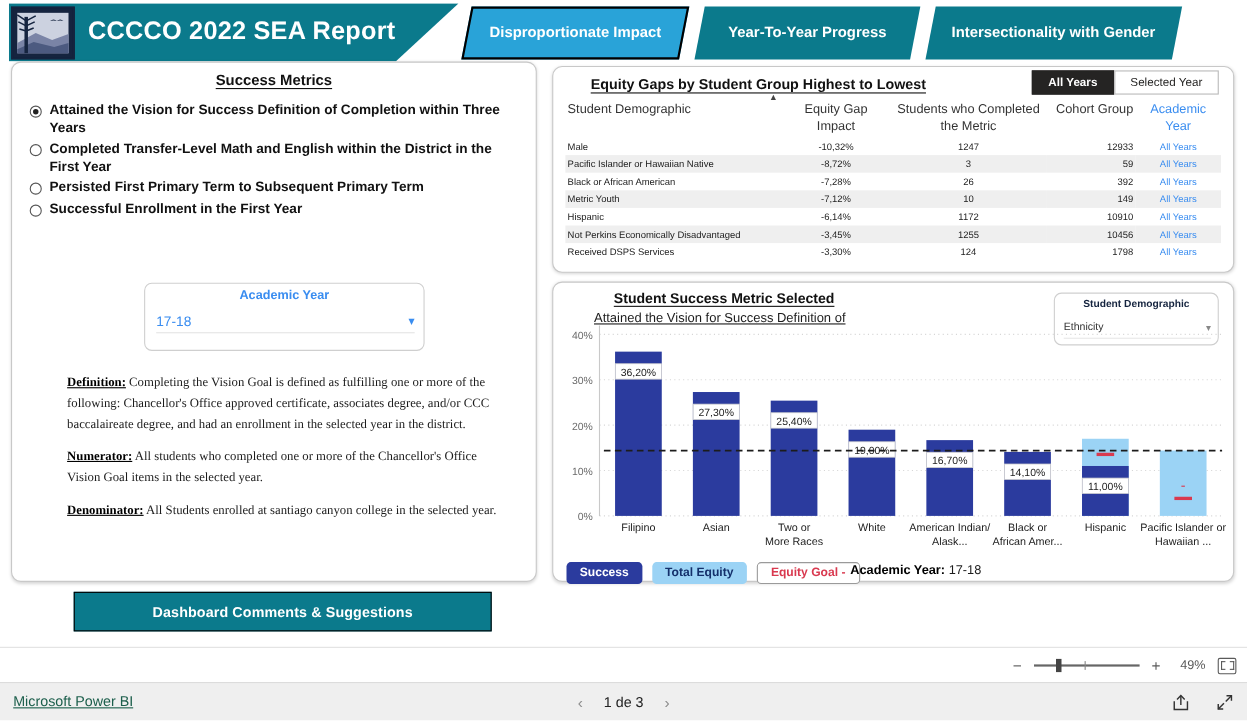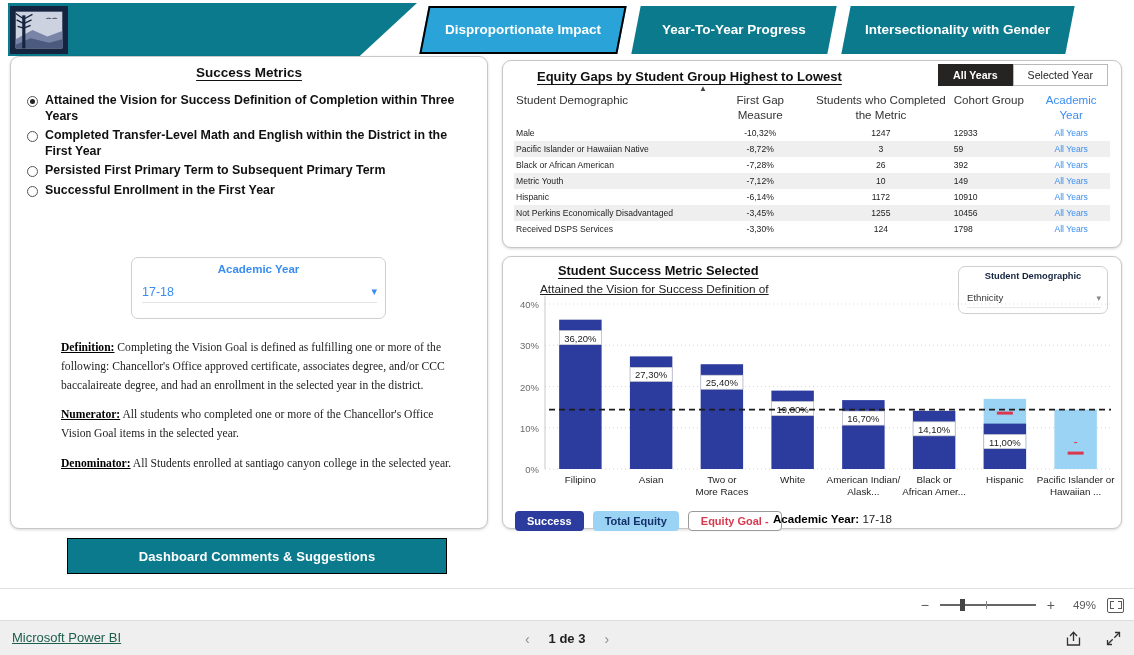--- a/index.html
+++ b/index.html
@@ -130,21 +130,21 @@
   }
   .gaptable th.acad { color:#3a8df0; }
   .gaptable td {
     font-size:8.6px; color:#1c1c1c; padding:3px 2px; white-space:nowrap;
   }
   .gaptable tbody tr:nth-child(even) { background:#efefef; }
   .gaptable td.lnk { color:#3a8df0; }
   .c-dem  { text-align:left;  width:200px; }
   .c-gap  { text-align:center; width:105px; }
   .c-comp { text-align:center; width:150px; }
-  .c-coh  { text-align:left; width:85px; }
+  .c-coh  { text-align:right; width:85px; }
   .c-yr   { text-align:center; width:80px; }
   .sort-caret {
     position:absolute; left:196px; top:23px;
     font-size:8px; color:#444;
   }
 
   
   .ch-title {
     position:absolute; left:55px; top:6px;
     font-size:12.8px; font-weight:bold; color:#111;
@@ -224,21 +224,21 @@
   .pbi-link {
     position:absolute; left:12px; top:9px;
     font-size:13px; color:#1b5e4b; text-decoration:underline; cursor:pointer;
   }
   .pager {
     position:absolute; left:0; top:0; width:1134px; height:35px;
     display:flex; align-items:center; justify-content:center; gap:19px;
   }
   .pg-arrow { font-size:14px; color:#8d8d8d; cursor:pointer; }
   .pg-lbl { font-size:13px; color:#222; }
-  .pg-lbl b { font-weight:bold; }
+  .pg-lbl b { font-weight:normal; }
   .foot-icons {
     position:absolute; right:12px; top:0; height:35px;
     display:flex; align-items:center; gap:23px;
   }
   .fi { width:17px; height:17px; cursor:pointer; color:#333; }
   .fi svg { display:block; }
 </style>
 </head>
 <body>
 
@@ -249,20 +249,21 @@
       <rect x="0" y="0" width="58" height="48" fill="#15243f"></rect>
       <rect x="4" y="4" width="50" height="40" fill="#ccd2e0"></rect>
       <path d="M4 34 L22 24 L38 31 L54 25 L54 44 L4 44 Z" fill="#7a84a6"></path>
       <path d="M4 40 L20 33 L40 38 L54 34 L54 44 L4 44 Z" fill="#4c5a80"></path>
       <rect x="11" y="8" width="3.4" height="36" fill="#15243f"></rect>
       <path d="M12.7 12 L4 6 M12.7 12 L22 7 M12.7 17 L5 13 M12.7 17 L21 13 M12.7 22 L6 20 M12.7 22 L20 19" stroke="#15243f" stroke-width="1.5" fill="none"></path>
       <path d="M36 12 q3.5 -3 6.6 0 q-3.3 -1 -6.6 0 Z" fill="#15243f"></path>
       <path d="M42.6 12 q3.4 -3 6.4 0 q-3.2 -1 -6.4 0 Z" fill="#15243f"></path>
     </svg>
   </div>
+  <div class="hdr-title">CCCCO 2022 SEA Report</div>
 
   <div class="tab active" id="tab0">
     <span>Disproportionate Impact</span>
   </div>
   <div class="tab" id="tab1">
     <span>Year-To-Year Progress</span>
   </div>
   <div class="tab" id="tab2">
     <span>Intersectionality with Gender</span>
   </div>
@@ -319,21 +320,21 @@
     <div class="tg on">All Years</div>
     <div class="tg off">Selected Year</div>
   </div>
   <div class="sort-caret">▲</div>
 
   <div class="gaptable">
     <table>
       <thead>
         <tr>
           <th class="c-dem">Student Demographic</th>
-          <th class="c-gap">First Gap Measure</th>
+          <th class="c-gap">Equity Gap Impact</th>
           <th class="c-comp">Students who Completed the Metric</th>
           <th class="c-coh">Cohort Group</th>
           <th class="c-yr acad">Academic Year</th>
         </tr>
       </thead>
       <tbody id="gap-body">
           <tr>
             <td class="c-dem">Male</td>
             <td class="c-gap">-10,32%</td>
             <td class="c-comp">1247</td>

